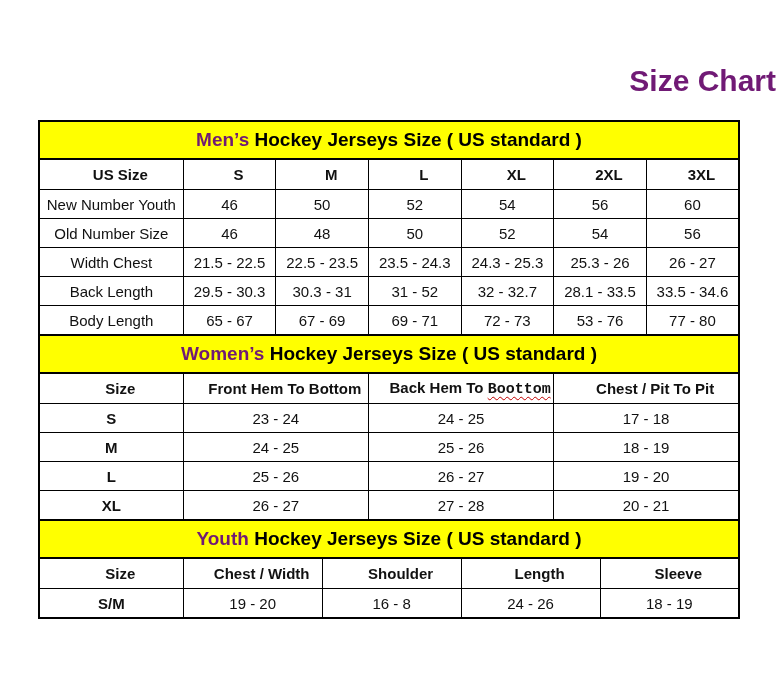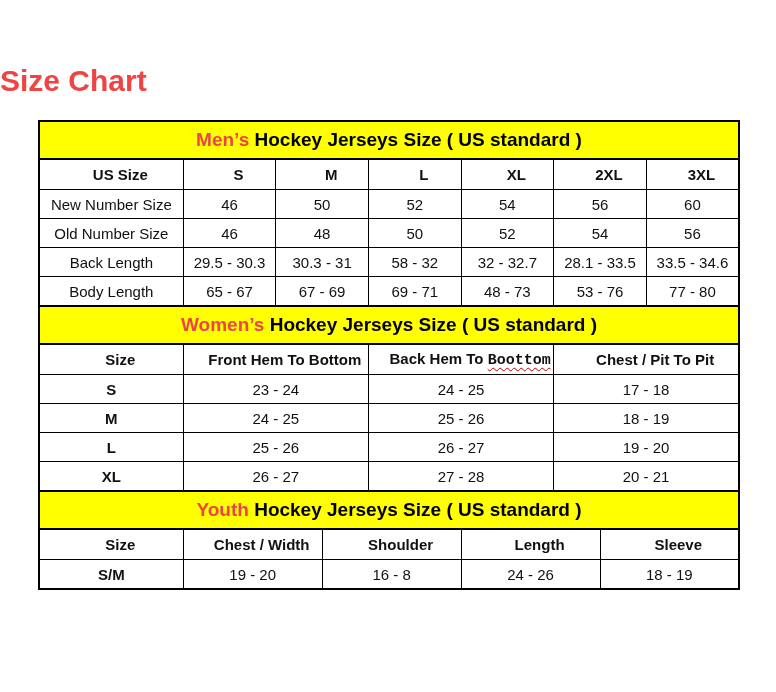--- a/index.html
+++ b/index.html
@@ -7,24 +7,24 @@
     width: 776px;
     height: 692px;
     background: #ffffff;
     font-family: "Liberation Sans", sans-serif;
     color: #1a1a1a;
     position: relative;
     overflow: hidden;
   }
   .page-title {
     margin: 64px 0 0 0;
-    text-align: left;
+    text-align: right;
     font-size: 30px;
     font-weight: 700;
-    color: #ef4444;
+    color: #701a75;
     letter-spacing: 0px;
   }
   .tables {
     position: absolute;
     left: 38px;
     top: 120px;
     width: 702px;
   }
   table {
     width: 100%;
@@ -42,21 +42,21 @@
     white-space: nowrap;
   }
   .banner-cell {
     background: #ffff00;
     border: 2px solid #000;
     height: 36px;
     font-size: 19px;
     font-weight: 700;
     color: #000;
   }
-  .banner-accent { color: #ef4444; }
+  .banner-accent { color: #701a75; }
   .header-row th {
     height: 29px;
     font-size: 15px;
     font-weight: 700;
     color: #111;
     background: #fff;
     padding-left: 20px;
   }
   tbody td {
     height: 28px;
@@ -100,52 +100,61 @@
             <th>S</th>
             <th>M</th>
             <th>L</th>
             <th>XL</th>
             <th>2XL</th>
             <th>3XL</th>
           </tr>
         </thead>
         <tbody>
           <tr>
-            <td class="row-label">New Number Size</td>
+            <td class="row-label">New Number Youth</td>
             <td>46</td>
             <td>50</td>
             <td>52</td>
             <td>54</td>
             <td>56</td>
             <td>60</td>
           </tr>
           <tr>
             <td class="row-label">Old Number Size</td>
             <td>46</td>
             <td>48</td>
             <td>50</td>
             <td>52</td>
             <td>54</td>
             <td>56</td>
           </tr>
           <tr>
+            <td class="row-label">Width Chest</td>
+            <td>21.5 - 22.5</td>
+            <td>22.5 - 23.5</td>
+            <td>23.5 - 24.3</td>
+            <td>24.3 - 25.3</td>
+            <td>25.3 - 26</td>
+            <td>26 - 27</td>
+          </tr>
+          <tr>
             <td class="row-label">Back Length</td>
             <td>29.5 - 30.3</td>
             <td>30.3 - 31</td>
-            <td>58 - 32</td>
+            <td>31 - 52</td>
             <td>32 - 32.7</td>
             <td>28.1 - 33.5</td>
             <td>33.5 - 34.6</td>
           </tr>
           <tr>
             <td class="row-label">Body Length</td>
             <td>65 - 67</td>
             <td>67 - 69</td>
             <td>69 - 71</td>
-            <td>48 - 73</td>
+            <td>72 - 73</td>
             <td>53 - 76</td>
             <td>77 - 80</td>
           </tr>
         </tbody>
       </table>
       <table>
         <colgroup>
           <col style="width: 20.6%;">
           <col>
           <col>

